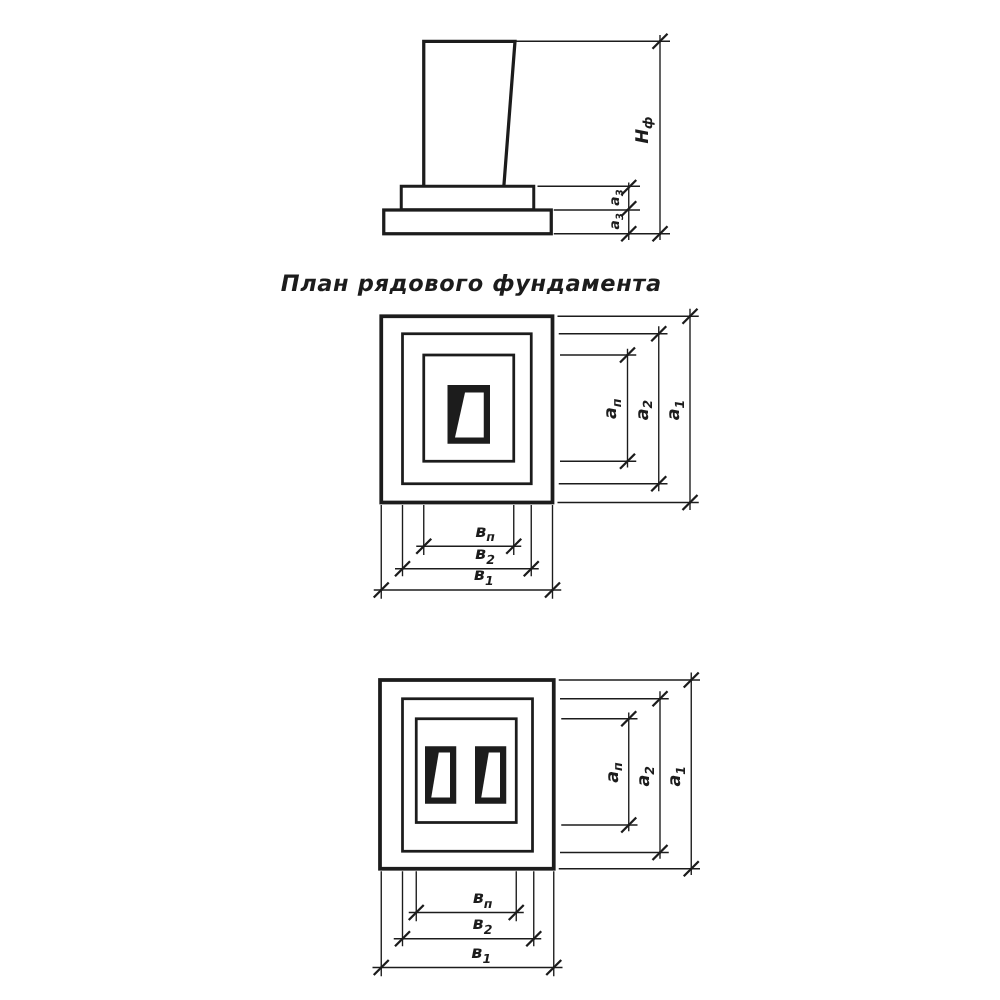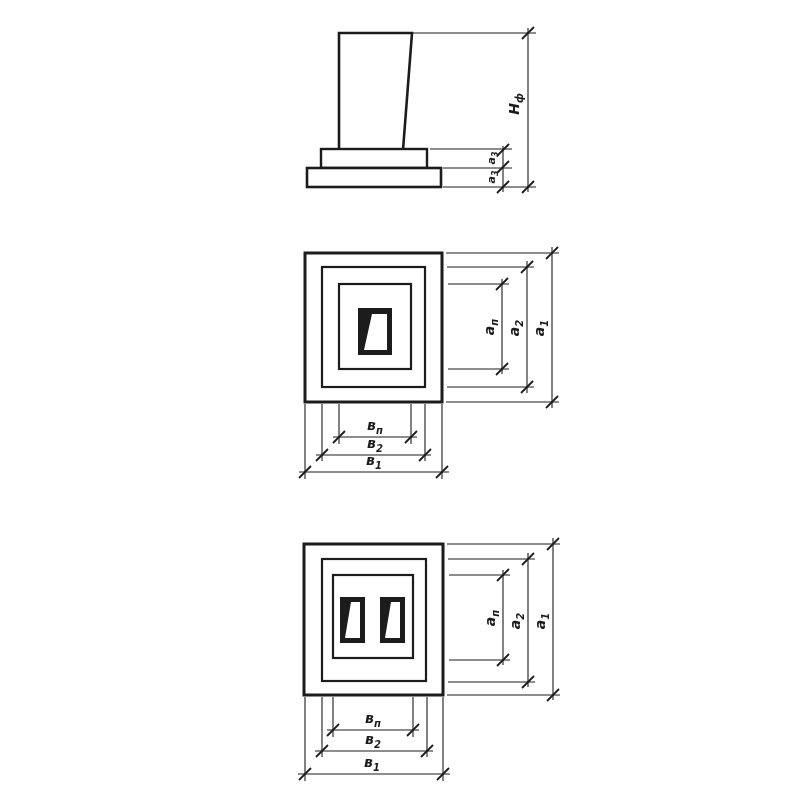--- a/index.html
+++ b/index.html
@@ -16,21 +16,21 @@
   .fig-title.t2{font-size:17px;}
   .dim-label{
     position:absolute;transform:translate(-50%,-50%);
     font-style:italic;font-weight:600;font-size:14px;line-height:1;
     white-space:nowrap;color:#1c1c1c;
   }
   .dim-label sub{font-size:10px;line-height:1;}
   .dim-label.small{font-size:11px;}
   .dim-label.small sub{font-size:8px;}
   .rot{transform:translate(-50%,-50%) rotate(-90deg);}
-  .above{transform:translate(-50%,-100%);}
+  .above{transform:translate(-50%,-100%);margin-left:13px;}
   .thin{stroke:#1c1c1c;stroke-width:1.1;fill:none;}
   .outline{stroke:#1c1c1c;fill:#ffffff;}
   .tick{stroke:#1c1c1c;stroke-width:1.8;}
 </style>
 </head>
 <body>
 
 <div id="canvas">
 
   <svg id="linework" width="800" height="800" viewBox="0 0 800 800">
@@ -179,20 +179,21 @@
         <line class="tick" x1="299" y1="780" x2="311" y2="768"></line>
         <line class="tick" x1="437" y1="780" x2="449" y2="768"></line>
       </g>
     </g>
   </svg>
 
   <span class="dim-label rot" style="left:516px;top:104px"><span>Н</span><sub>ф</sub></span>
   <span class="dim-label rot small" style="left:493px;top:158px"><span>а</span><sub>3</sub></span>
   <span class="dim-label rot small" style="left:493px;top:177px"><span>а</span><sub>3</sub></span>
 
+  <div class="fig-title" style="left:377px;top:217px">План рядового фундамента</div>
 
   <span class="dim-label rot" style="left:491px;top:327px"><span>а</span><sub>п</sub></span>
   <span class="dim-label rot" style="left:516px;top:328px"><span>а</span><sub>2</sub></span>
   <span class="dim-label rot" style="left:541px;top:328px"><span>а</span><sub>1</sub></span>
 
   <span class="dim-label above" style="left:375px;top:436px"><span>в</span><sub>п</sub></span>
   <span class="dim-label above" style="left:375px;top:454px"><span>в</span><sub>2</sub></span>
   <span class="dim-label above" style="left:374px;top:471px"><span>в</span><sub>1</sub></span>
 
 

